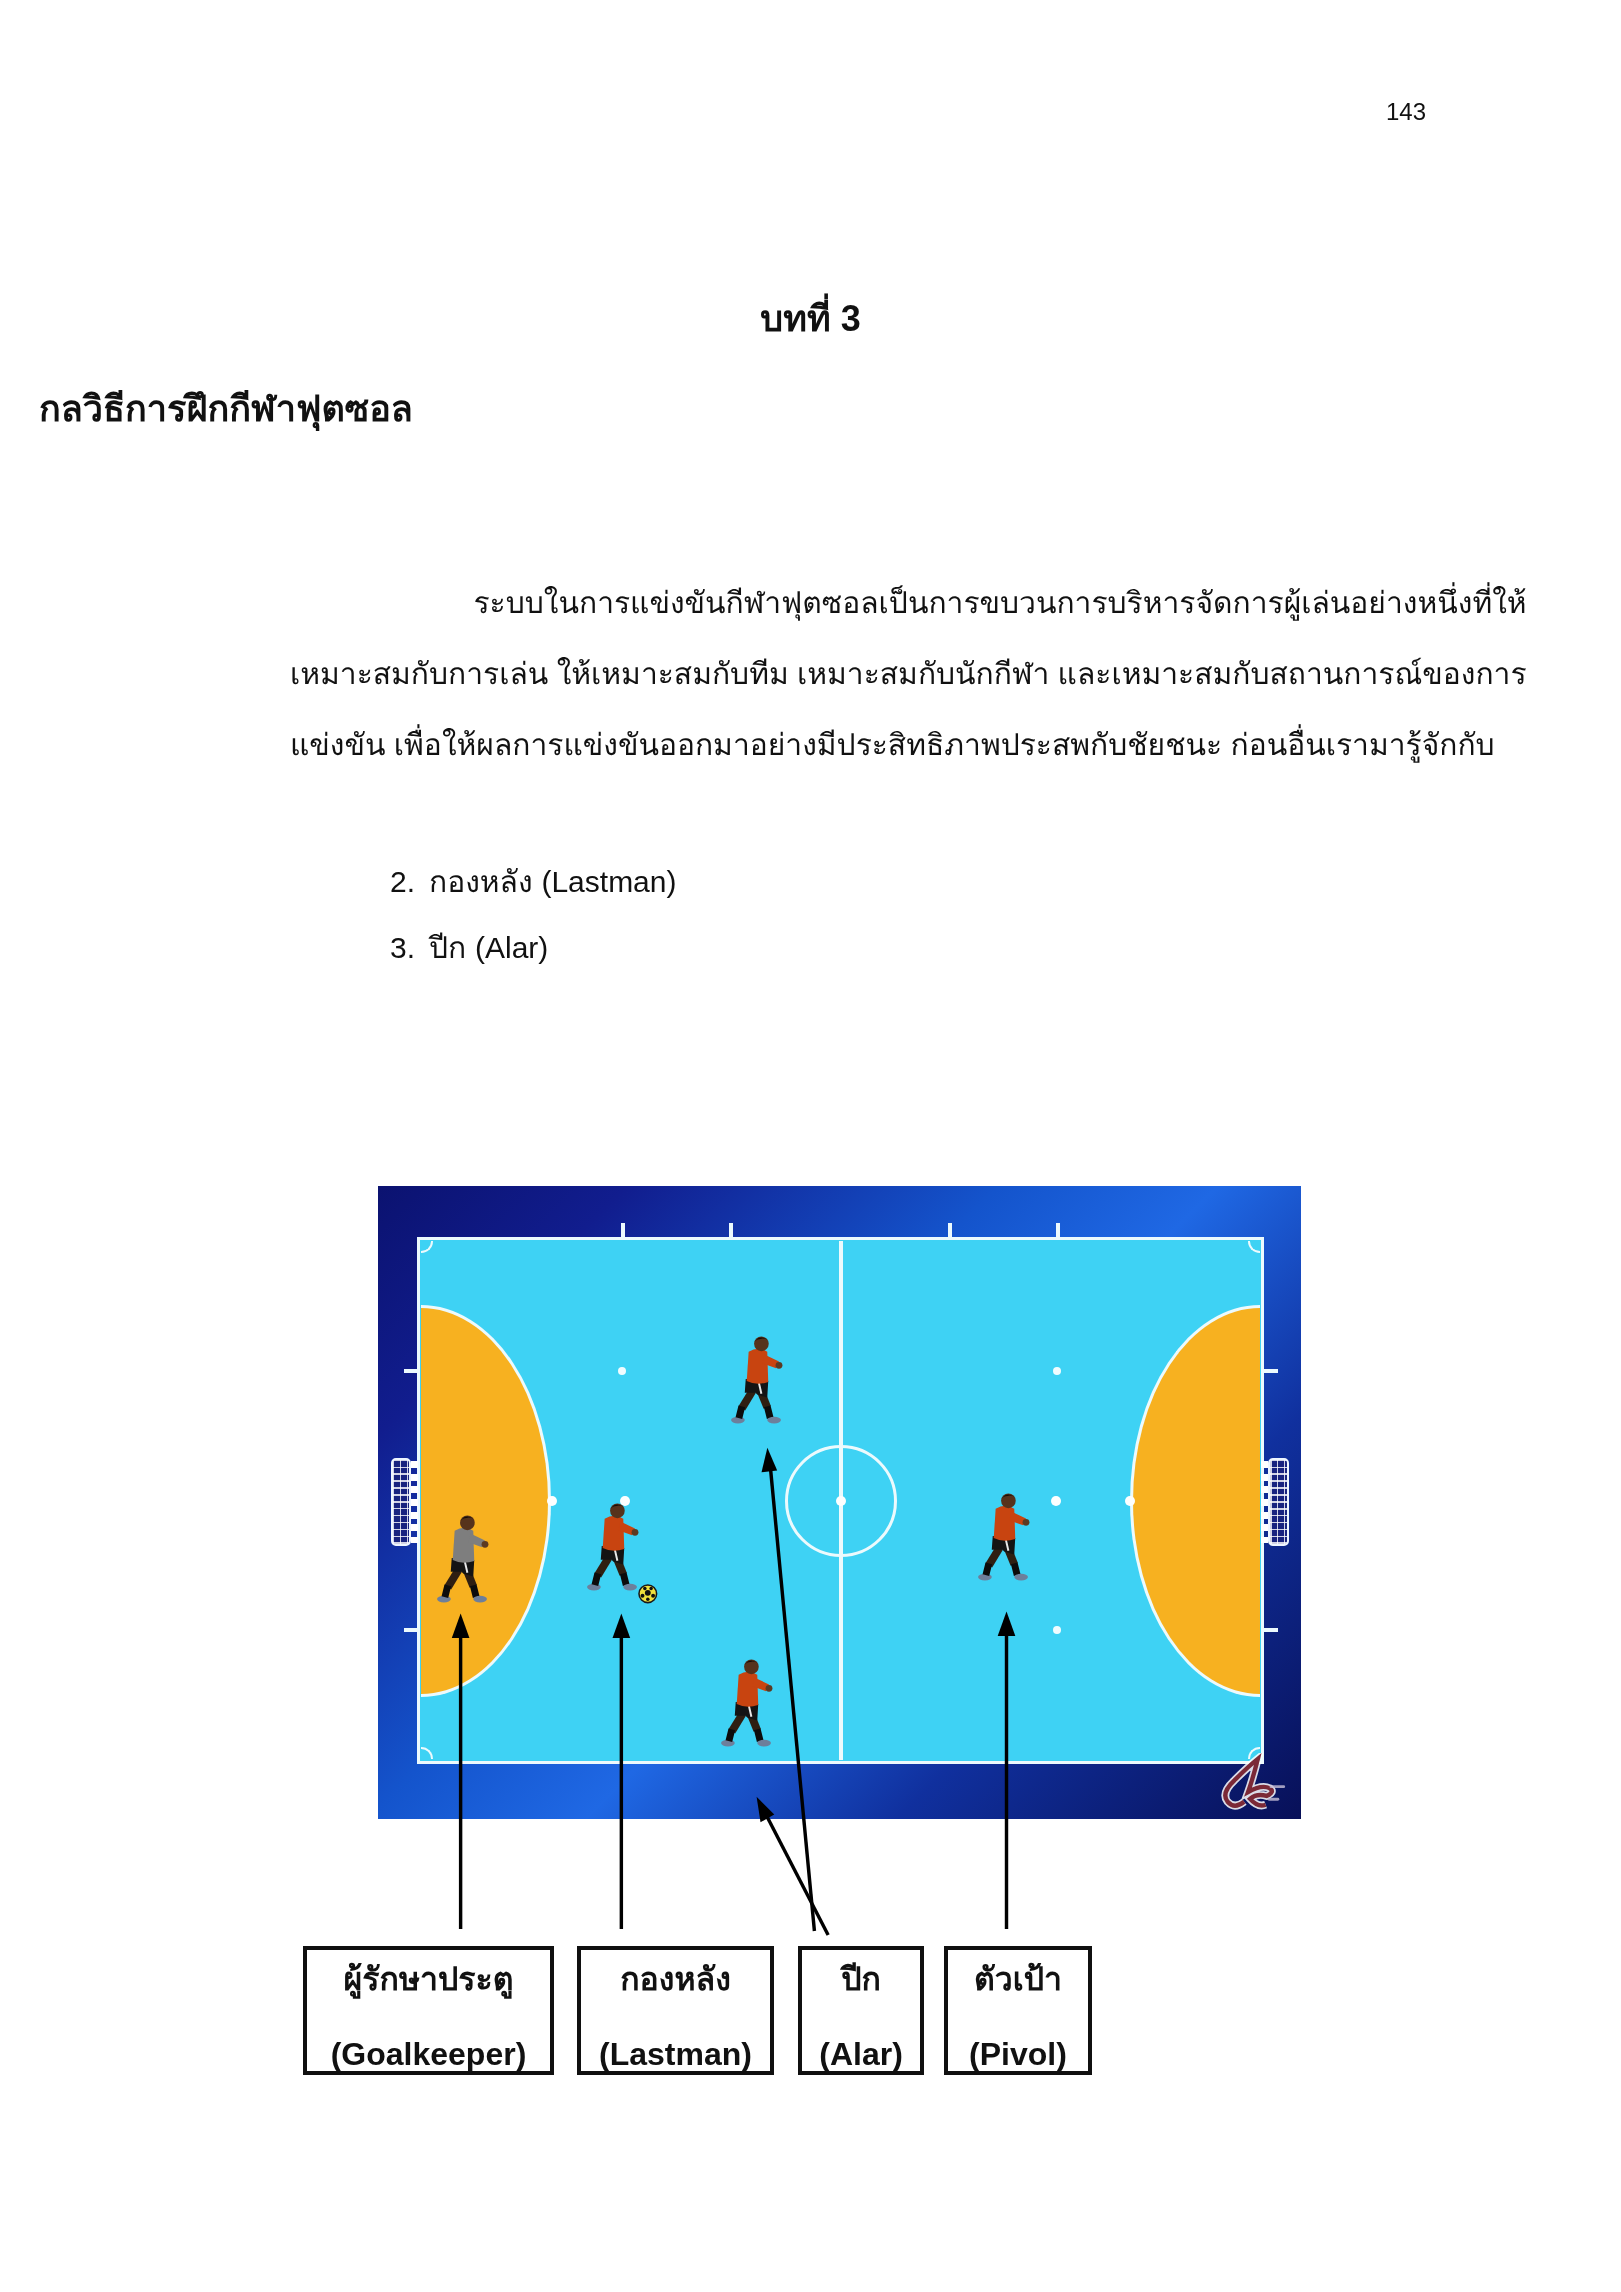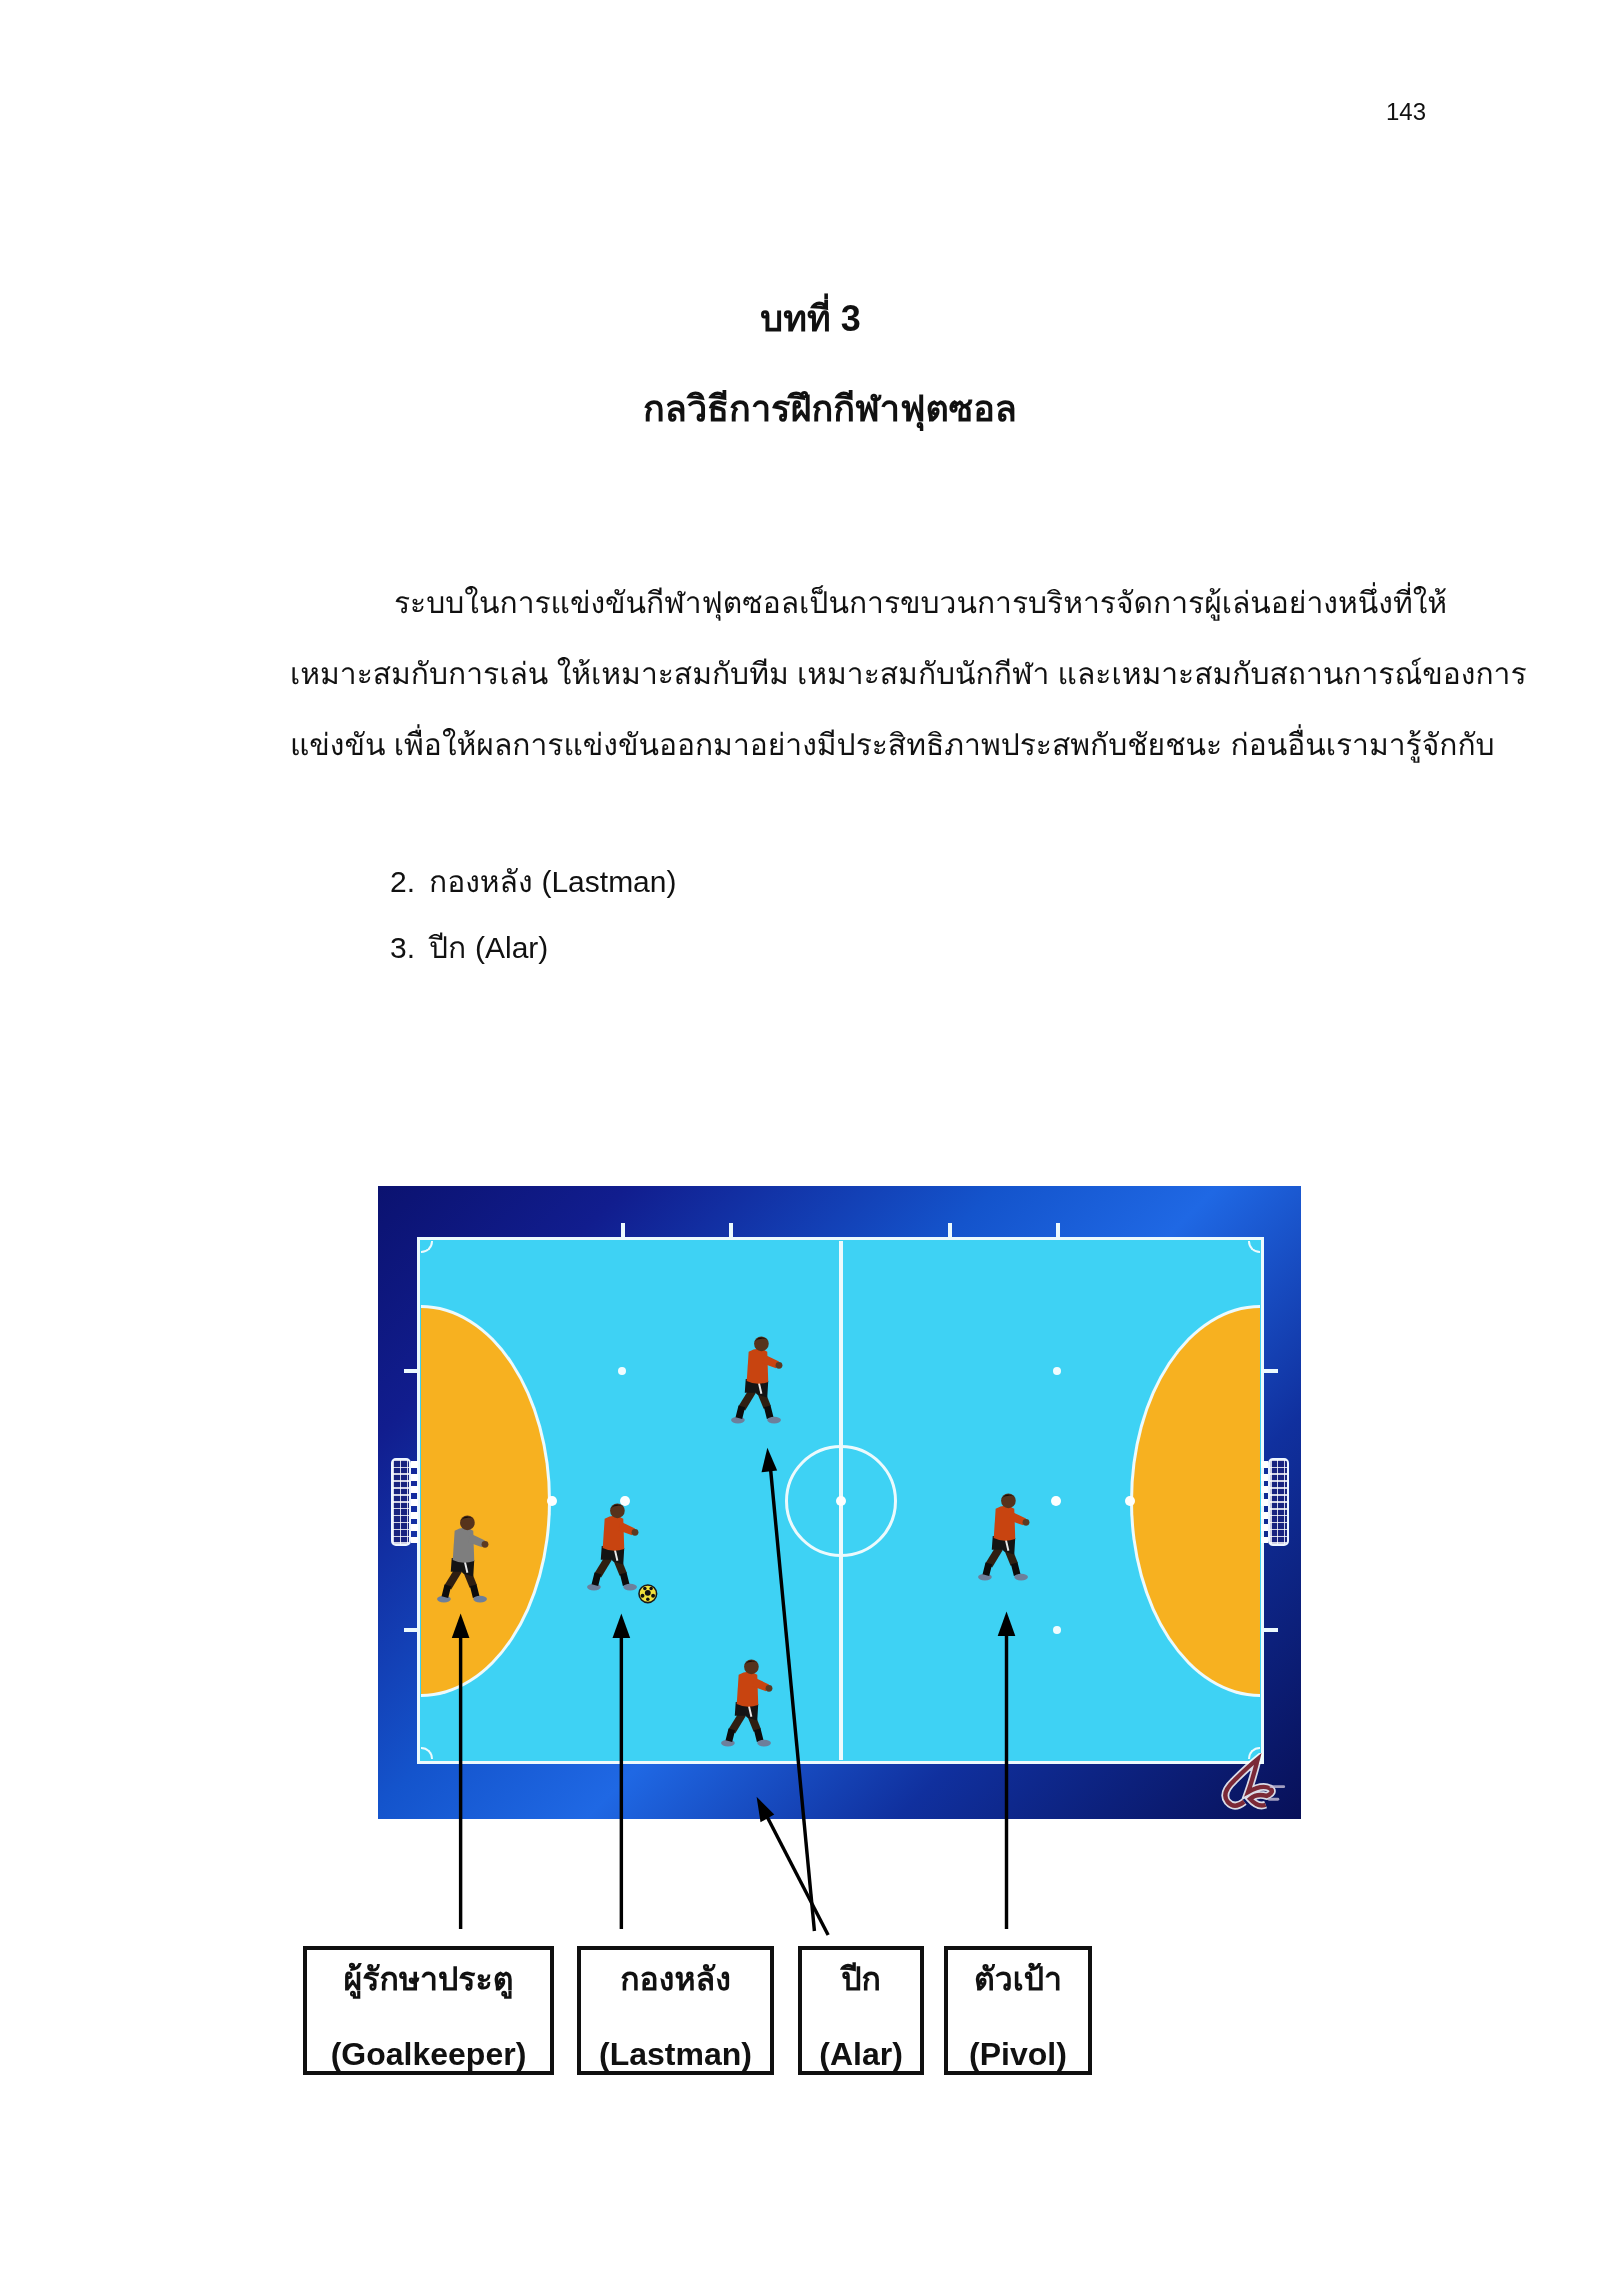--- a/index.html
+++ b/index.html
@@ -5,23 +5,23 @@
   html,body{margin:0;padding:0;background:#e8e8e8;}
   .page{
     position:relative; width:1621px; height:2293px; margin:0 auto;
     background:#ffffff; overflow:hidden;
     font-family:"Liberation Sans","DejaVu Sans",sans-serif; color:#111;
   }
   .page-number{position:absolute; top:98px; right:195px; font-size:24px;}
   .title1{position:absolute; top:290px; left:0; right:0; margin:0;
     text-align:center; font-size:36px; font-weight:bold;}
   .title2{position:absolute; top:380px; left:0; right:0; margin:0;
-    text-align:center; font-size:36px; font-weight:bold;padding-left:39px;}
+    font-size:36px; font-weight:bold;padding-left:39px;}
   .para{position:absolute; left:290px; top:567px; font-size:30px; line-height:71px; white-space:nowrap;}
-  .pline.indent{padding-left:104px;}
+  .pline.indent{padding-left:104px;text-align:right;}
   .positions-list{position:absolute; left:390px; top:849px; font-size:30px; line-height:66px; white-space:nowrap;}
   .pos-item .num{display:inline-block; min-width:39px;}
   .pos-item .eng{margin-left:8.8px;}
 
   
   .court{
     position:absolute; left:378px; top:1186px; width:923px; height:633px;
     background:linear-gradient(135deg,#0b1270 0%,#111d8e 16%,#1454cc 40%,#1f68e4 54%,#10309e 74%,#081058 100%);
   }
   .court *{box-sizing:border-box;}

